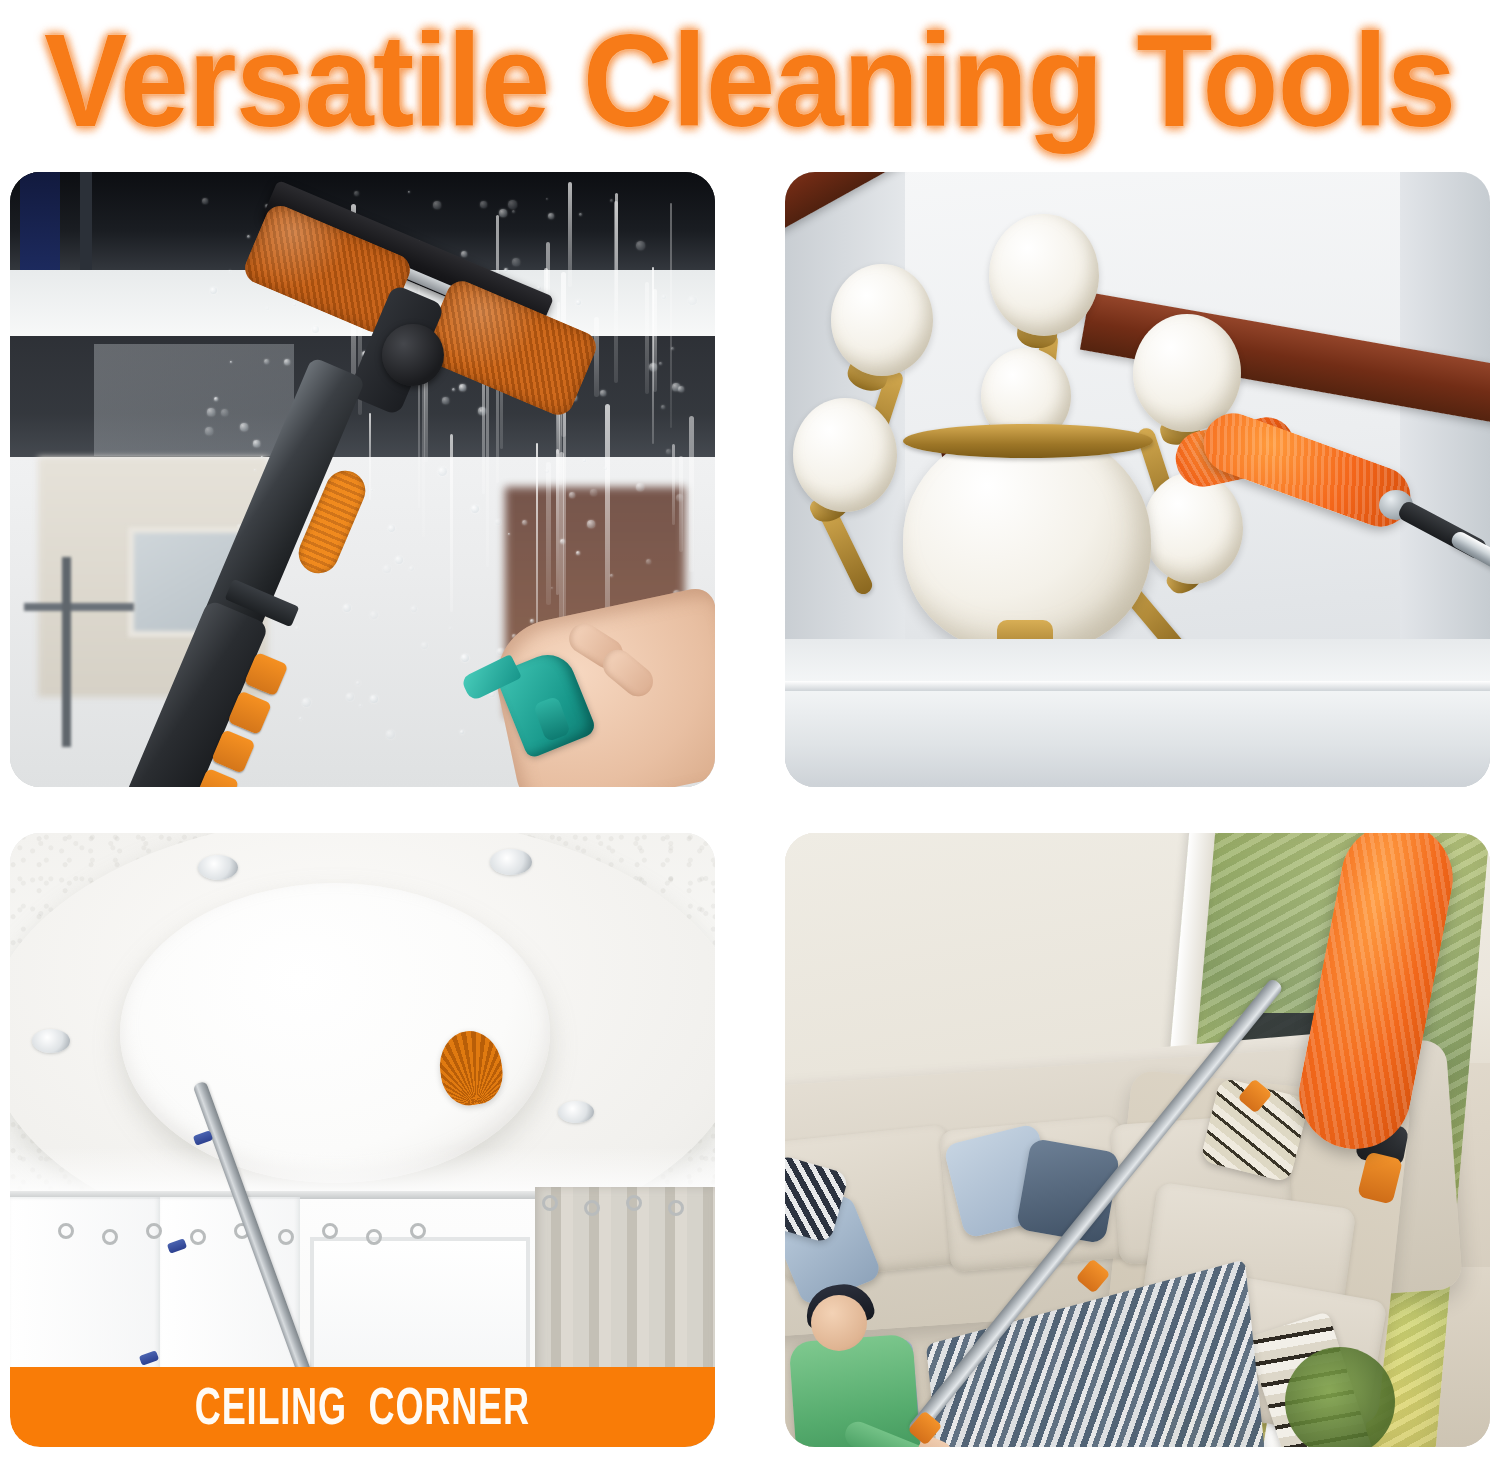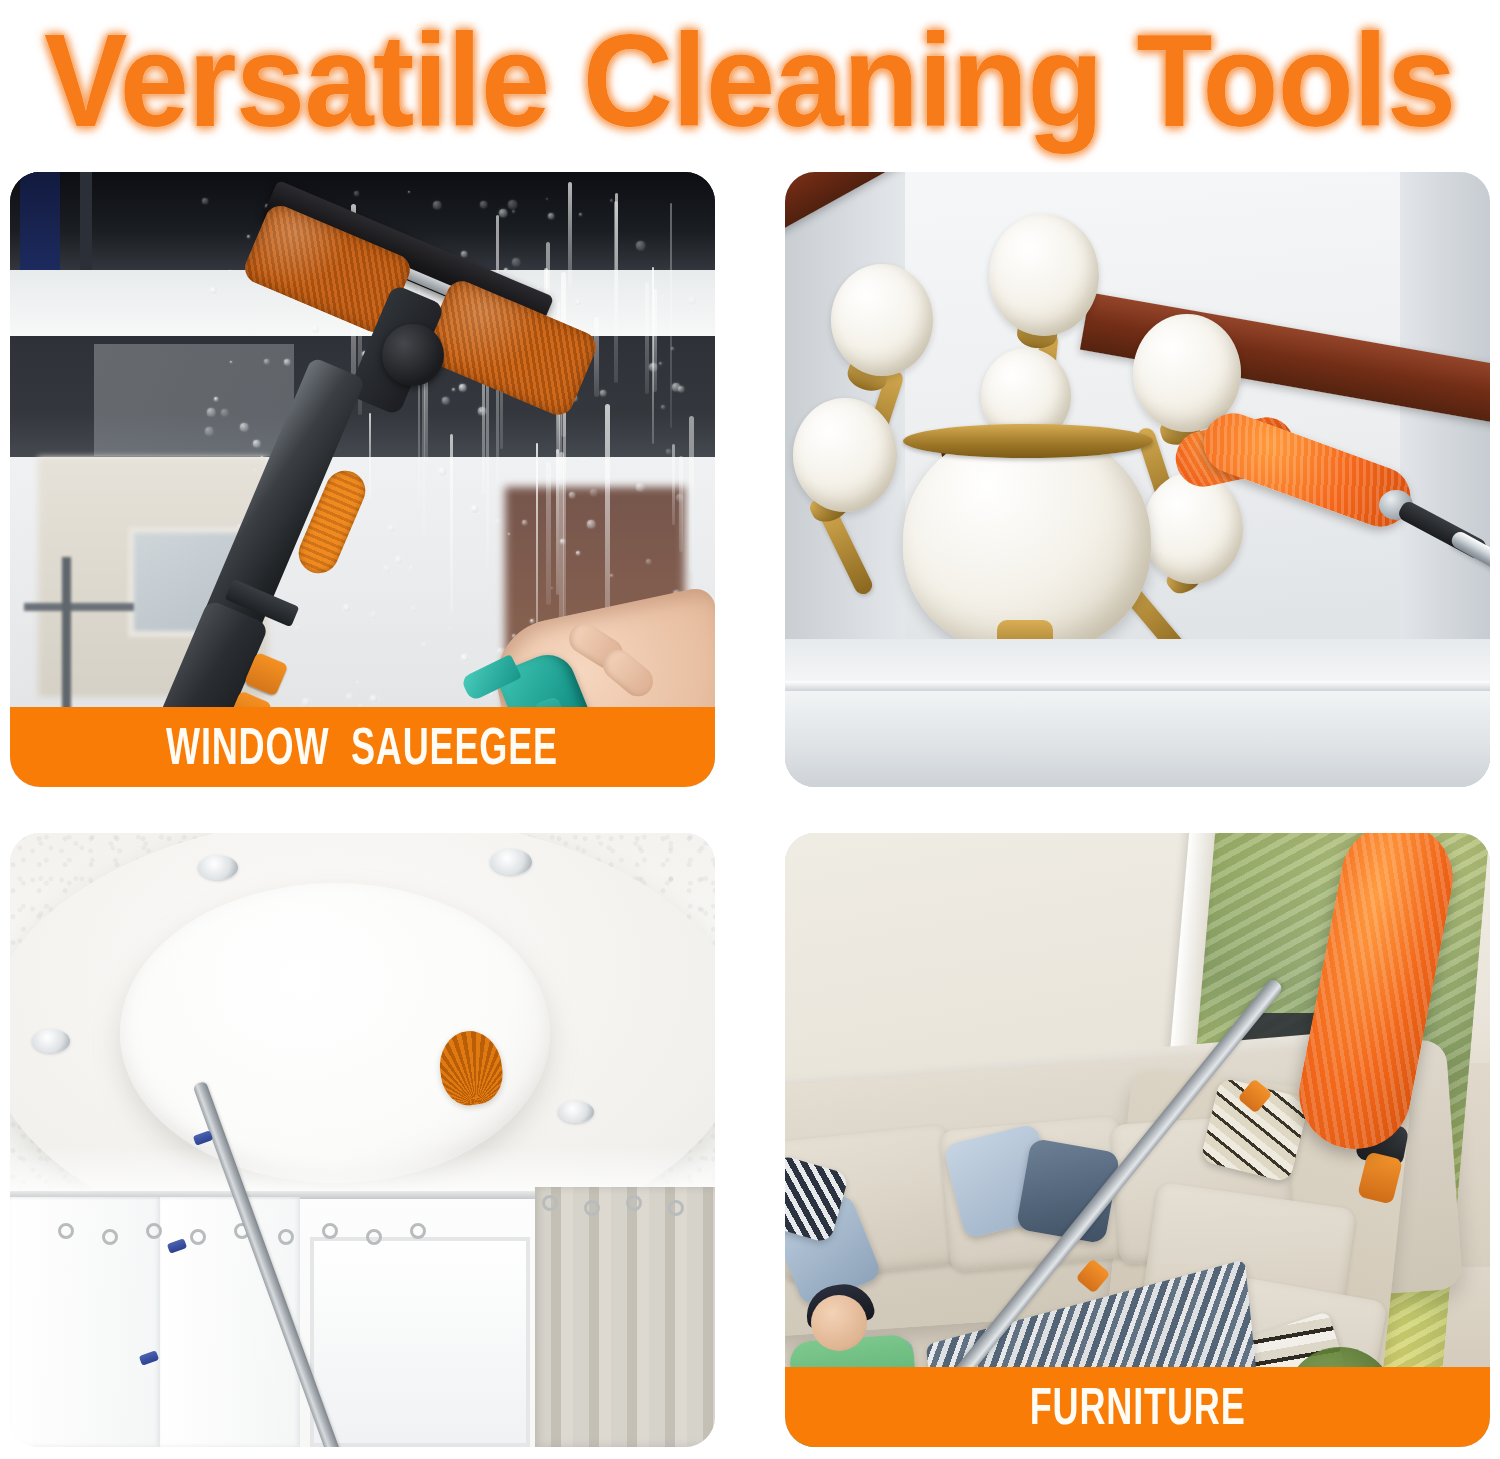--- a/index.html
+++ b/index.html
@@ -851,23 +851,20 @@
           </div>
       </div>
 
       <div class="lay hand1"></div>
       <div class="lay spray-body"></div>
       <div class="lay spray-noz"></div>
       <div class="lay spray-trig"></div>
       <div class="lay finger" style="right:104px;bottom:112px;width:30px;height:58px;transform:rotate(-58deg);"></div>
       <div class="lay finger" style="right:72px;bottom:86px;width:30px;height:56px;transform:rotate(-50deg);"></div>
     </div>
-    <div class="caption">
-      <span class="caption-text">WINDOW  SAUEEGEE</span>
-    </div>
   </div>
 
   <div class="panel">
     <div class="photo">
       <div class="p2-bg"></div>
       <div class="lay p2-wallL"></div>
       <div class="lay p2-wallR"></div>
       <div class="lay p2-blade-a"></div>
       <div class="lay p2-blade-b"></div>
       <div class="lay p2-blade-c"></div>
@@ -946,20 +943,23 @@
         </div>
 
       <div class="lay p3-pole"></div>
       <div class="lay" style="left:0;top:0;width:100%;height:100%;" id="p3joints">
           <div class="p3-joint" style="left: 184px; top: 300px; transform: rotate(-20deg);"></div>
           <div class="p3-joint" style="left: 158px; top: 408px; transform: rotate(-20deg);"></div>
           <div class="p3-joint" style="left: 130px; top: 520px; transform: rotate(-20deg);"></div>
         </div>
       <div class="lay p3-brush"></div>
     </div>
+    <div class="caption">
+      <span class="caption-text">CEILING  CORNER</span>
+    </div>
   </div>
 
   <div class="panel">
     <div class="photo">
       <div class="p4-bg"></div>
       <div class="lay p4-wall2"></div>
       <div class="lay p4-wall"></div>
       <div class="lay p4-floor"></div>
       <div class="lay p4-artpanel"></div>
       <div class="lay p4-artblur"></div>
@@ -996,18 +996,15 @@
       <div class="lay p4-hand" style="left:132px;top:606px;transform:rotate(24deg);"></div>
 
       <div class="lay p4-pole"></div>
       <div class="lay p4-collar" style="left:128px;top:582px;transform:rotate(40deg);"></div>
       <div class="lay p4-collar" style="left:296px;top:430px;transform:rotate(40deg);"></div>
       <div class="lay p4-collar" style="left:458px;top:250px;transform:rotate(40deg);"></div>
       <div class="lay p4-dustercap"></div>
       <div class="lay p4-dustergrip"></div>
       <div class="lay p4-duster"></div>
     </div>
-    <div class="caption">
-      <span class="caption-text">FURNITURE</span>
-    </div>
   </div>
 
 </div>
 
 </body></html>

